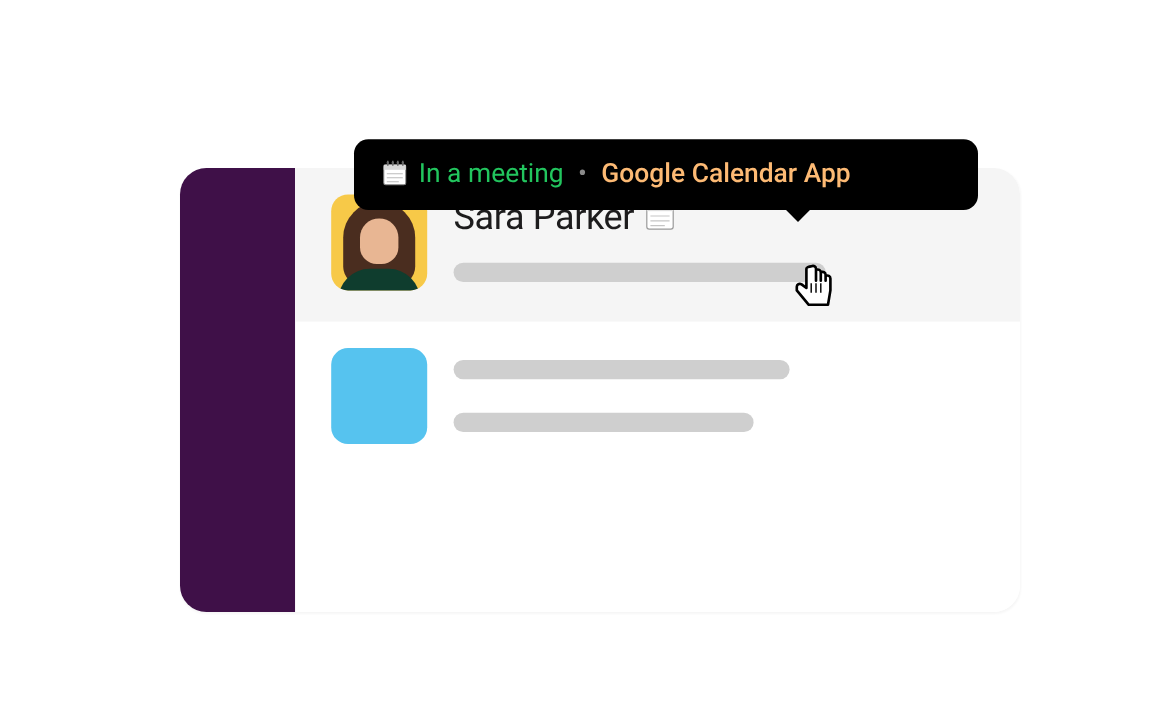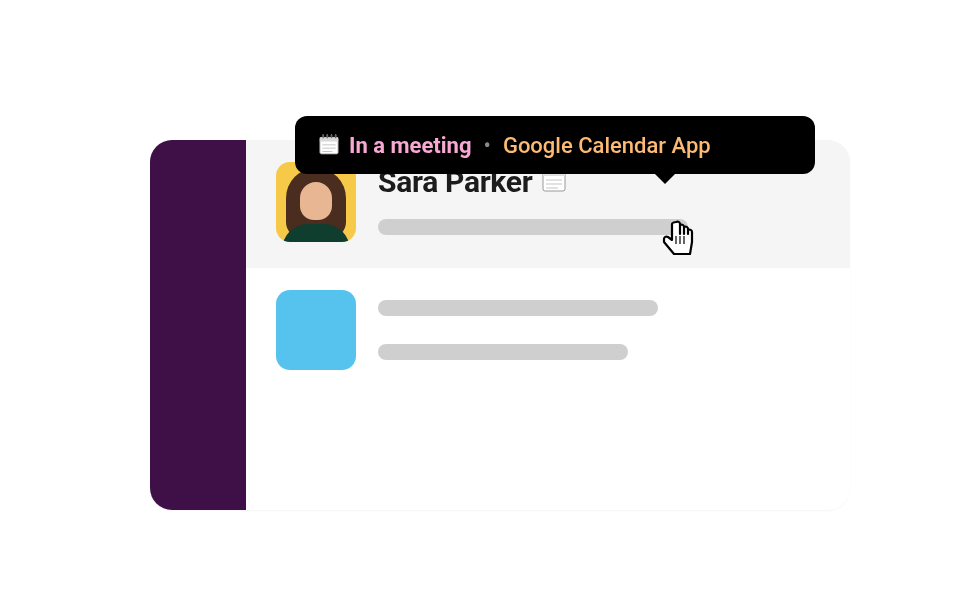--- a/index.html
+++ b/index.html
@@ -100,21 +100,21 @@
       padding-top: 2px;
     }
     .username-row {
       display: flex;
       align-items: center;
       gap: 10px;
       position: relative;
     }
     .username {
       font-size: 30px;
-      font-weight: 700;
+      font-weight: 400;
       color: #1d1c1d;
       letter-spacing: -0.3px;
     }
     .status-emoji {
       font-size: 24px;
       line-height: 1;
       cursor: pointer;
       position: relative;
       top: -1px;
     }
@@ -157,22 +157,22 @@
       border-left: 12px solid transparent;
       border-right: 12px solid transparent;
       border-top: 12px solid #000000;
     }
     .tooltip-emoji svg {
       width: 20px;
       height: 24px;
       vertical-align: -3px;
     }
     .tooltip-status {
-      font-weight: 700;
-      color: #f9a8d4;
+      font-weight: 400;
+      color: #22c55e;
     }
     .tooltip-sep {
       color: #8a8a8a;
       margin: 0 2px;
     }
     .tooltip-source {
       color: #fdba74;
       font-weight: 500;
     }
     .cursor-pointer {

